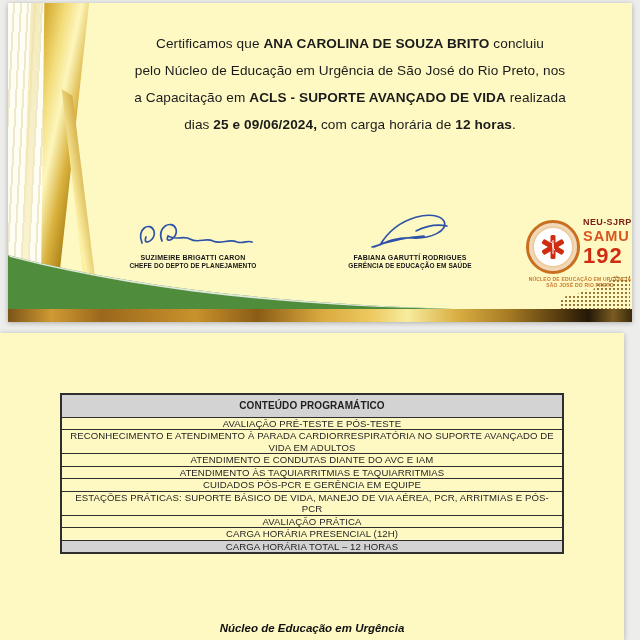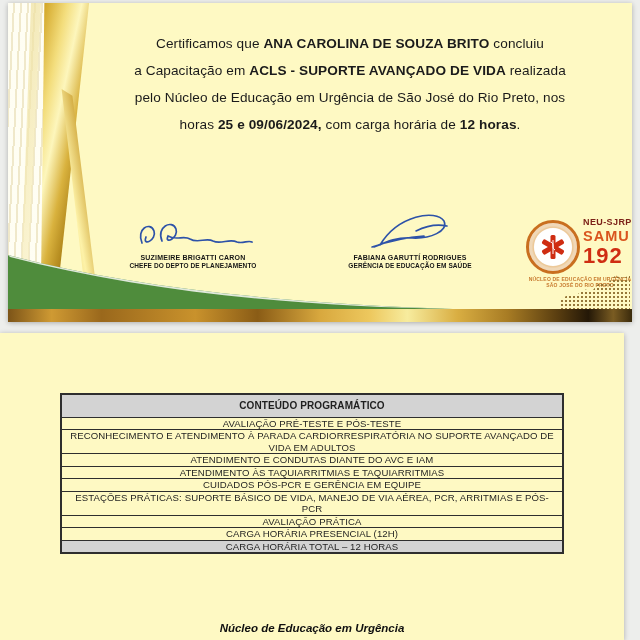--- a/index.html
+++ b/index.html
@@ -104,23 +104,23 @@
 
 <div class="page" id="page1">
 
   <div class="pinstripes"></div>
   <div class="ribbon" id="ribbon-pale"></div>
   <div class="ribbon" id="ribbon-wide"></div>
   <div class="ribbon" id="ribbon-thin"></div>
 
   <div class="cert-text">
     <div><span>Certificamos que </span><b>ANA CAROLINA DE SOUZA BRITO</b><span> concluiu</span></div>
+    <div><span>pelo Núcleo de Educação em Urgência de São José do Rio Preto, nos</span></div>
     <div><span>a Capacitação em </span><b>ACLS - SUPORTE AVANÇADO DE VIDA</b><span> realizada</span></div>
-    <div><span>pelo Núcleo de Educação em Urgência de São José do Rio Preto, nos</span></div>
-    <div><span>horas </span><b>25 e 09/06/2024,</b><span> com carga horária de </span><b>12 horas</b><span>.</span></div>
+    <div><span>dias </span><b>25 e 09/06/2024,</b><span> com carga horária de </span><b>12 horas</b><span>.</span></div>
   </div>
 
   <div class="sig-block" id="sig1">
     <svg class="sig-svg" width="130" height="36" viewBox="0 0 130 36">
       <path d="M14,26 C8,12 22,4 26,14 C29,23 14,30 18,20 M34,24 C28,10 44,2 48,12 C51,21 36,28 40,19 C48,24 56,18 62,22 C70,27 78,20 85,24 C93,28 101,21 109,25 C115,27 120,23 124,25" fill="none" stroke="#2d52a8" stroke-width="1.7" stroke-linecap="round"></path>
     </svg>
     <div class="sig-name">SUZIMEIRE BRIGATTI CARON</div>
     <div class="sig-role">CHEFE DO DEPTO DE PLANEJAMENTO</div>
   </div>
 

